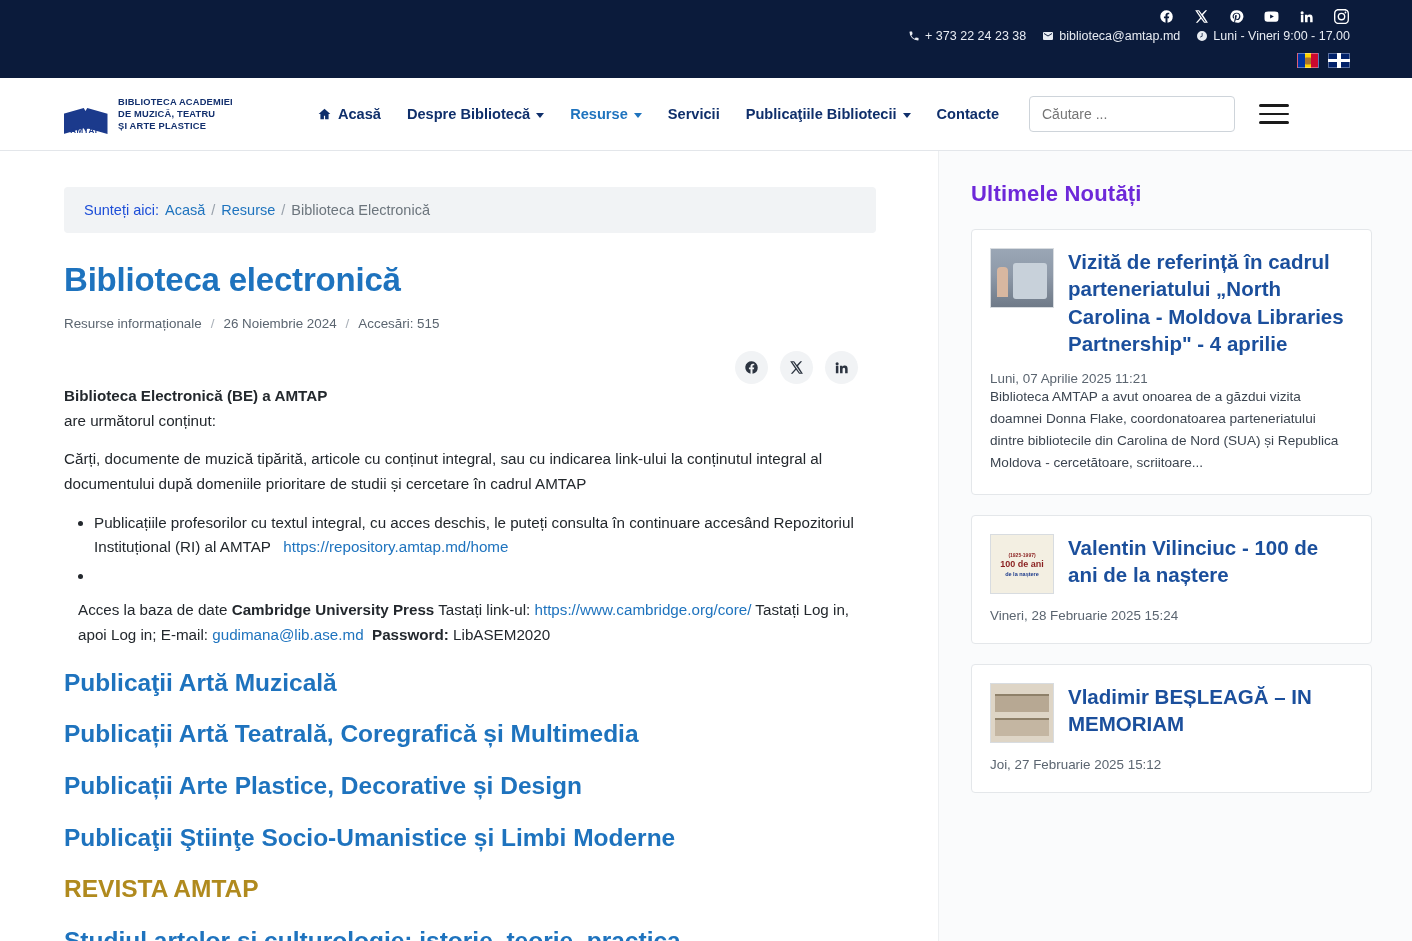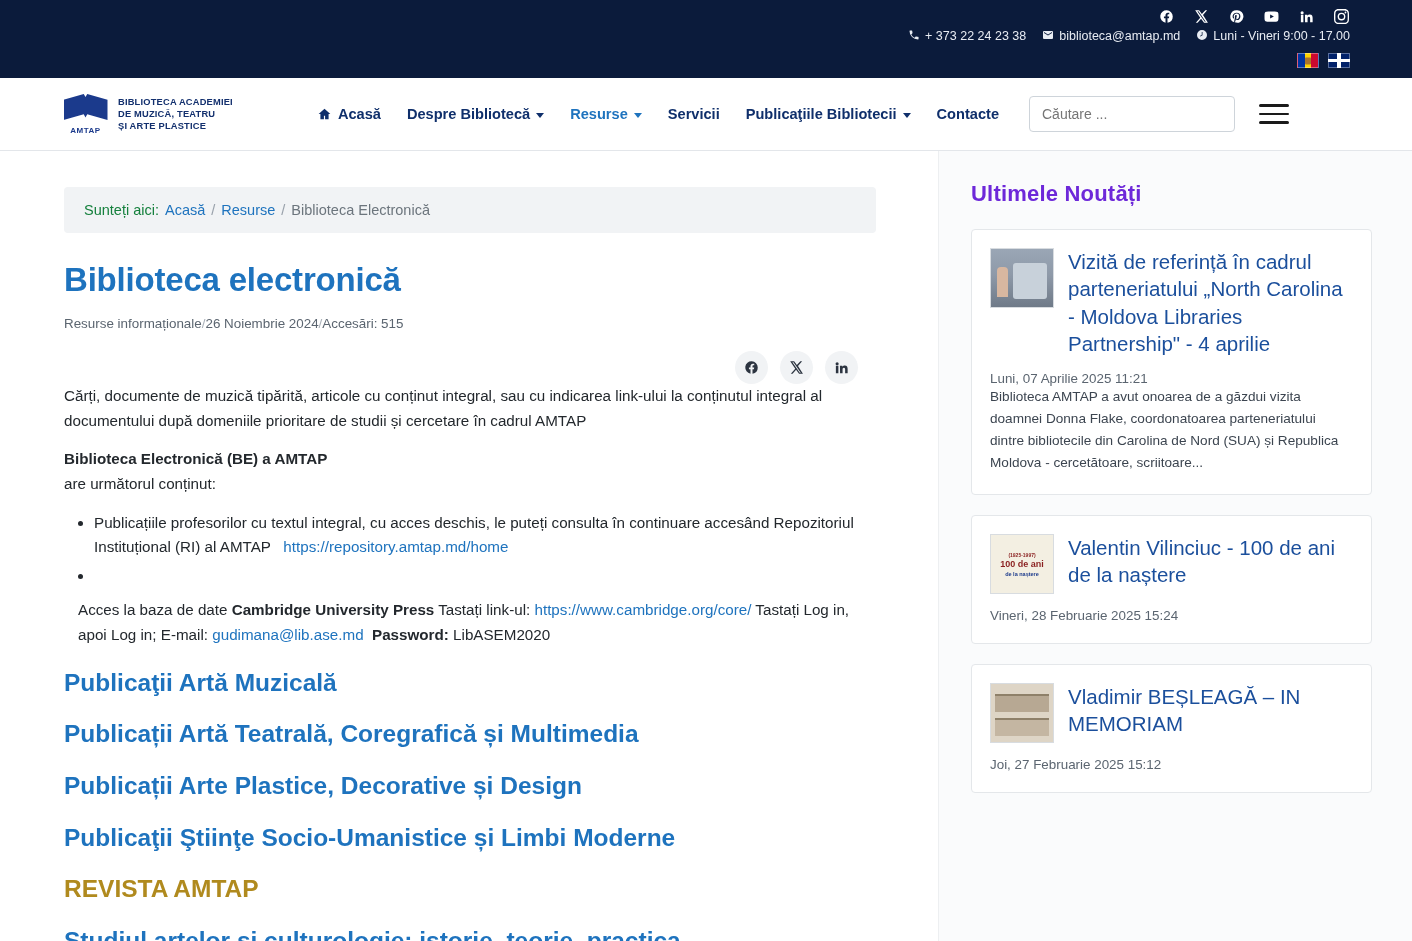--- a/index.html
+++ b/index.html
@@ -37,21 +37,21 @@
   .social-icon svg { width: 15px; height: 15px; fill: #ffffff; }
   .contact-row {
     display: flex;
     justify-content: flex-end;
     align-items: center;
     gap: 16px;
     font-size: 12.5px;
     color: #e8ecf3;
     height: 20px;
   }
-  .contact-item { display: inline-flex; gap: 5px; white-space: nowrap; }
+  .contact-item { display: inline-flex; align-items: center; gap: 5px; white-space: nowrap; }
   .contact-item svg { width: 12px; height: 12px; fill: #e8ecf3; }
   .flags-row {
     display: flex; justify-content: flex-end; align-items: center; gap: 9px;
     padding-top: 7px;
   }
   .flag { width: 22px; height: 15px; display: inline-block; border: 1px solid rgba(255,255,255,.35); }
   .flag-md { background: linear-gradient(to right, #0033a0 0 33.33%, #ffd200 33.33% 66.66%, #cc092f 66.66% 100%); position: relative; }
   .flag-md:after { content:""; position:absolute; left:50%; top:50%; width:6px; height:7px; transform:translate(-50%,-50%); background:#a9732d; border-radius:1px; }
   .flag-gb { background:
       linear-gradient(to bottom, transparent 40%, #fff 40% 60%, transparent 60%),
@@ -68,21 +68,21 @@
     border-bottom: 1px solid #e3e6ea;
     display: flex;
     align-items: center;
     padding: 0 62px;
     gap: 0;
   }
   .brand { display: flex; align-items: center; gap: 9px; }
   .brand-logo {
     width: 47px; height: 40px;
     position: relative;
-    display: flex; align-items: flex-start; justify-content: center;
+    display: flex; align-items: flex-end; justify-content: center;
   }
   .brand-logo .book {
     width: 44px; height: 26px;
     background: #1b3a8c;
     clip-path: polygon(0 22%, 46% 0, 50% 12%, 54% 0, 100% 22%, 100% 100%, 54% 78%, 50% 90%, 46% 78%, 0 100%);
   }
   .brand-logo .amtap {
     position: absolute; bottom: -1px; left: 50%; transform: translateX(-50%);
     font-size: 8px; font-weight: bold; color: #1b3a8c; letter-spacing: .5px;
   }
@@ -131,33 +131,33 @@
 
   
   .breadcrumb {
     background: #f1f3f5;
     border-radius: 4px;
     padding: 15px 20px;
     font-size: 14.5px;
     color: #555e68;
     display: flex; align-items: center; gap: 6px; flex-wrap: wrap;
   }
-  .breadcrumb .label { color: #15803d; }
+  .breadcrumb .label { color: #1d4ed8; }
   .breadcrumb a { color: #1e73be; text-decoration: none; }
   .breadcrumb .sep { color: #98a0aa; }
   .breadcrumb .current { color: #6c757d; }
 
   h1.page-title {
     font-size: 33px; color: #1e73be; margin: 28px 0 0 0; font-weight: bold;
     letter-spacing: -.2px;
   }
   .meta {
     margin-top: 17px;
     font-size: 13.4px; color: #5b6570;
-    display: flex; align-items: center;
+    display: flex; gap: 9px; align-items: center;
   }
   .meta .sep { color: #a9b0b8; }
 
   .share-row { display: flex; justify-content: flex-end; gap: 12px; margin-top: 20px; padding-right: 18px; }
   .share-btn {
     width: 33px; height: 33px; border-radius: 50%;
     background: #f1f3f5; display: flex; align-items: center; justify-content: center;
     cursor: pointer;
   }
   .share-btn svg { width: 15px; height: 15px; fill: #2c3440; }
@@ -207,21 +207,21 @@
   .thumb-photo:before { content:""; position:absolute; left:6px; top:18px; width:11px; height:30px; background:#d8b7a0; border-radius:4px 4px 0 0; }
   .thumb-photo:after { content:""; position:absolute; left:22px; top:14px; width:34px; height:36px; background:#c8d1da; border-radius:3px; }
   .thumb-poster { width:100%; height:100%; background:#f3efe2; display:flex; flex-direction:column; align-items:center; justify-content:center; gap:2px; }
   .thumb-poster .tp1 { font-size:5px; color:#8a1f1f; font-weight:bold; }
   .thumb-poster .tp2 { font-size:9px; color:#8a1f1f; font-weight:bold; line-height:1; }
   .thumb-poster .tp3 { font-size:5.5px; color:#1b3a8c; font-weight:bold; text-align:center; line-height:1.1; }
   .thumb-shelf { width:100%; height:100%; background:#ded5c6; position:relative; }
   .thumb-shelf:before { content:""; position:absolute; left:4px; right:4px; top:10px; height:16px; background:#b7a893; border-top:2px solid #8e8069; }
   .thumb-shelf:after { content:""; position:absolute; left:4px; right:4px; top:34px; height:16px; background:#c4b6a2; border-top:2px solid #8e8069; }
   .news-title {
-    font-size: 20.5px; line-height: 1.33; color: #1b4f9c; font-weight: normal;
+    font-size: 20.5px; line-height: 1.33; color: #1b4f9c; font-weight: bold;
     text-decoration: none; display: block;
   }
   .news-date { font-size: 13.4px; color: #5b6570; margin-top: 14px; }
   .news-excerpt { font-size: 13.6px; line-height: 1.62; color: #3c4550; margin-top: 0; }
 </style>
 </head>
 <body>
 
 <div class="topbar">
   <div class="social-row">
@@ -369,26 +369,26 @@
             </svg>
         </span>
         <span class="share-btn">
           <svg viewBox="0 0 24 24">
               <path d="M4.98 3.5A2.5 2.5 0 1 0 5 8.5a2.5 2.5 0 0 0 0-5zM3 9h4v12H3zM9.5 9h3.8v1.7h.1c.5-1 1.8-2 3.7-2 4 0 4.7 2.5 4.7 5.8V21h-4v-5.6c0-1.3 0-3-1.9-3s-2.2 1.4-2.2 2.9V21h-4z"></path>
             </svg>
         </span>
       </div>
 
       <div class="body-text">
-        <p>Cărți, documente de muzică tipărită, articole cu conținut integral, sau cu indicarea link-ului la conținutul integral al documentului după domeniile prioritare de studii și cercetare în cadrul AMTAP</p>
-
         <p>
           <span class="lead-strong">Biblioteca Electronică (BE) a AMTAP</span><br>
           <span>are următorul conținut:</span>
         </p>
+
+        <p>Cărți, documente de muzică tipărită, articole cu conținut integral, sau cu indicarea link-ului la conținutul integral al documentului după domeniile prioritare de studii și cercetare în cadrul AMTAP</p>
 
         <ul>
           <li>
             <span>Publicațiile profesorilor cu textul integral, cu acces deschis, le puteți consulta în continuare accesând Repozitoriul Instituțional (RI) al AMTAP</span>
             &nbsp; <a href="#">https://repository.amtap.md/home</a>
           </li>
           <li>&nbsp;</li>
         </ul>
 
         <p class="indent-p">

